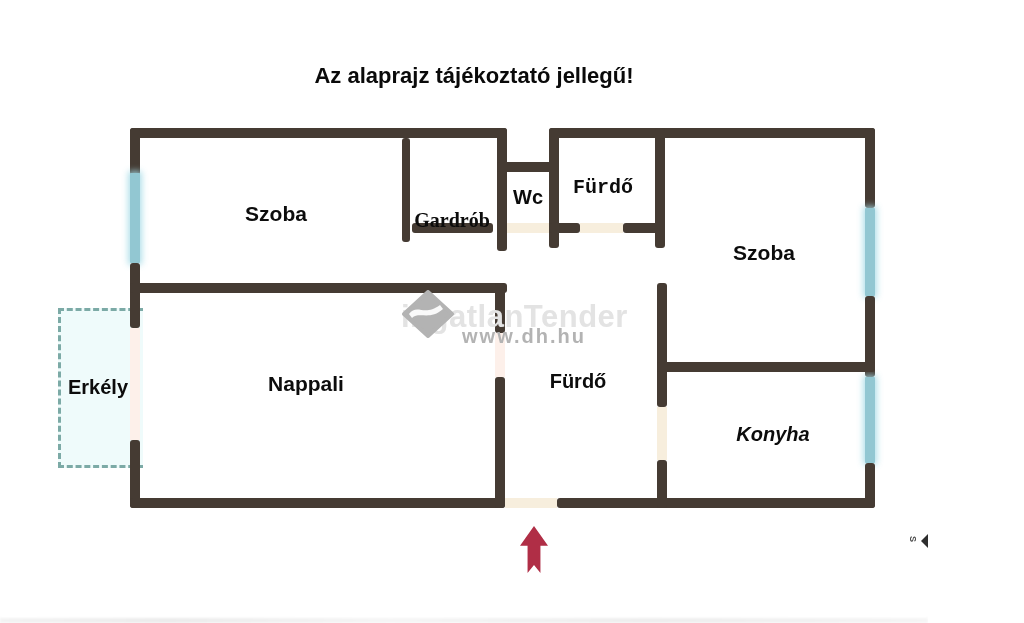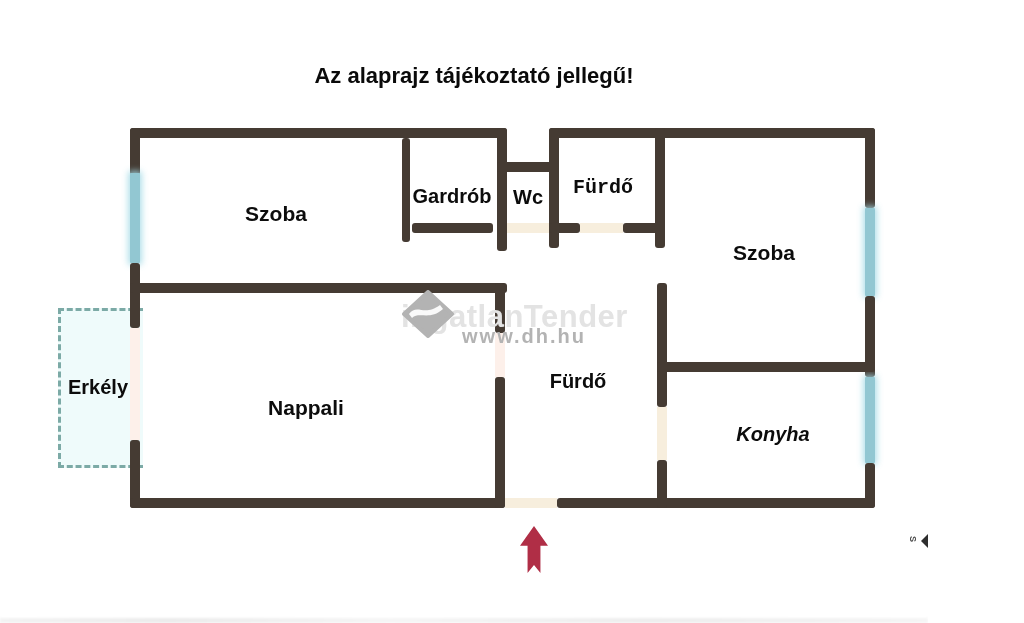--- a/index.html
+++ b/index.html
@@ -101,26 +101,26 @@
   <div class="wall" style="left:655px; top:128px; width:10px; height:120px;"></div>
 
   <div class="wall" style="left:130px; top:283px; width:377px; height:10px;"></div>
   <div class="wall" style="left:495px; top:283px; width:10px; height:50px;"></div>
   <div class="wall" style="left:495px; top:377px; width:10px; height:131px;"></div>
   <div class="wall" style="left:657px; top:283px; width:10px; height:124px;"></div>
   <div class="wall" style="left:657px; top:460px; width:10px; height:48px;"></div>
   <div class="wall" style="left:657px; top:362px; width:218px; height:10px;"></div>
 
   <div class="room-label" style="left:276px; top:214px;">Szoba</div>
-  <div class="room-label small" style="left:452px; top:196px;">Gardrób</div>
+  <div class="room-label small" style="left:452px; top:220px;font-family:Liberation Serif, serif;">Gardrób</div>
   <div class="room-label small" style="left:528px; top:197px;">Wc</div>
   <div class="room-label small" style="left:603px; top:187px;font-family:Liberation Mono, monospace;">Fürdő</div>
   <div class="room-label" style="left:764px; top:253px;">Szoba</div>
   <div class="room-label small" style="left:98px;  top:387px;text-align:center;">Erkély</div>
-  <div class="room-label" style="left:306px; top:408px;">Nappali</div>
+  <div class="room-label" style="left:306px; top:384px;">Nappali</div>
   <div class="room-label small" style="left:578px; top:381px;">Fürdő</div>
   <div class="room-label small" style="left:773px; top:434px;font-style:italic;">Konyha</div>
 
   <div class="wm-ghost">ingatlanTender</div>
   <svg class="wm-logo" width="52" height="48" viewBox="0 0 52 48">
     <path d="M26 2 L50 24 L26 46 L2 24 Z" fill="#b3b3b3" stroke="#b3b3b3" stroke-width="4" stroke-linejoin="round"></path>
     <path d="M7 24 C 15 13, 22 27, 38 15 L 41 19 C 28 31, 17 21, 10 28 Z" fill="#ffffff" opacity="0.92"></path>
   </svg>
   <div class="wm-url">www.dh.hu</div>
 

